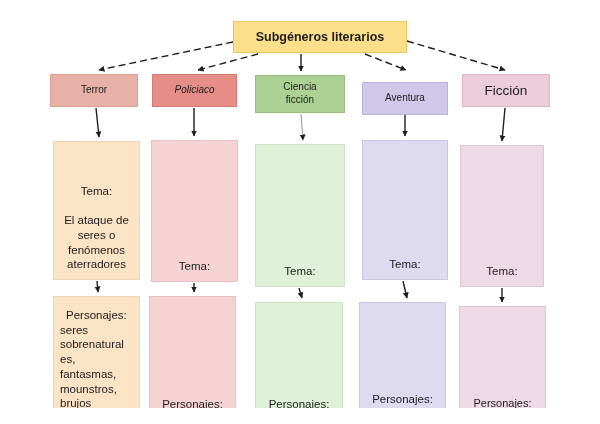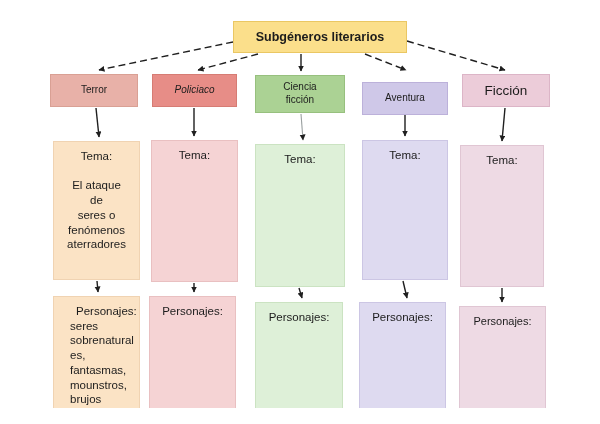--- a/index.html
+++ b/index.html
@@ -30,23 +30,23 @@
   }
   
   .header-node { font-size: 10px; }
   .col-terror .header-node    { left: 50px;  top: 74px; width: 88px; height: 33px; background: var(--terror_header_bg);    border: 1px solid var(--terror_header_border); }
   .col-policiaco .header-node { left: 152px; top: 74px; width: 85px; height: 33px; background: var(--policiaco_header_bg); border: 1px solid var(--policiaco_header_border); font-style: italic; }
   .col-ciencia .header-node   { left: 255px; top: 75px; width: 90px; height: 38px; background: var(--ciencia_header_bg);   border: 1px solid var(--ciencia_header_border); }
   .col-aventura .header-node  { left: 362px; top: 74px; width: 86px; height: 33px; background: var(--aventura_header_bg);  border: 1px solid var(--aventura_header_border); margin-top: 8px; }
   .col-ficcion .header-node   { left: 462px; top: 74px; width: 88px; height: 33px; background: var(--ficcion_header_bg);   border: 1px solid var(--ficcion_header_border); font-size: 13.5px; }
   
   .body-node {
-    align-items: flex-start;
+    align-items: flex-end;
     font-size: 11.5px;
-    padding: 7px 16px;
+    padding: 7px 6px;
   }
   .col-terror .body-node    { background: var(--terror_body_bg);    border: 1px solid var(--terror_body_border); }
   .col-policiaco .body-node { background: var(--policiaco_body_bg); border: 1px solid var(--policiaco_body_border); }
   .col-ciencia .body-node   { background: var(--ciencia_body_bg);   border: 1px solid var(--ciencia_body_border); }
   .col-aventura .body-node  { background: var(--aventura_body_bg);  border: 1px solid var(--aventura_body_border); }
   .col-ficcion .body-node   { background: var(--ficcion_body_bg);   border: 1px solid var(--ficcion_body_border); }
 
   .col-terror .tema-node    { left: 53px;  top: 141px; width: 87px; height: 139px; }
   .col-policiaco .tema-node { left: 151px; top: 140px; width: 87px; height: 142px; }
   .col-ciencia .tema-node   { left: 255px; top: 144px; width: 90px; height: 143px; }

